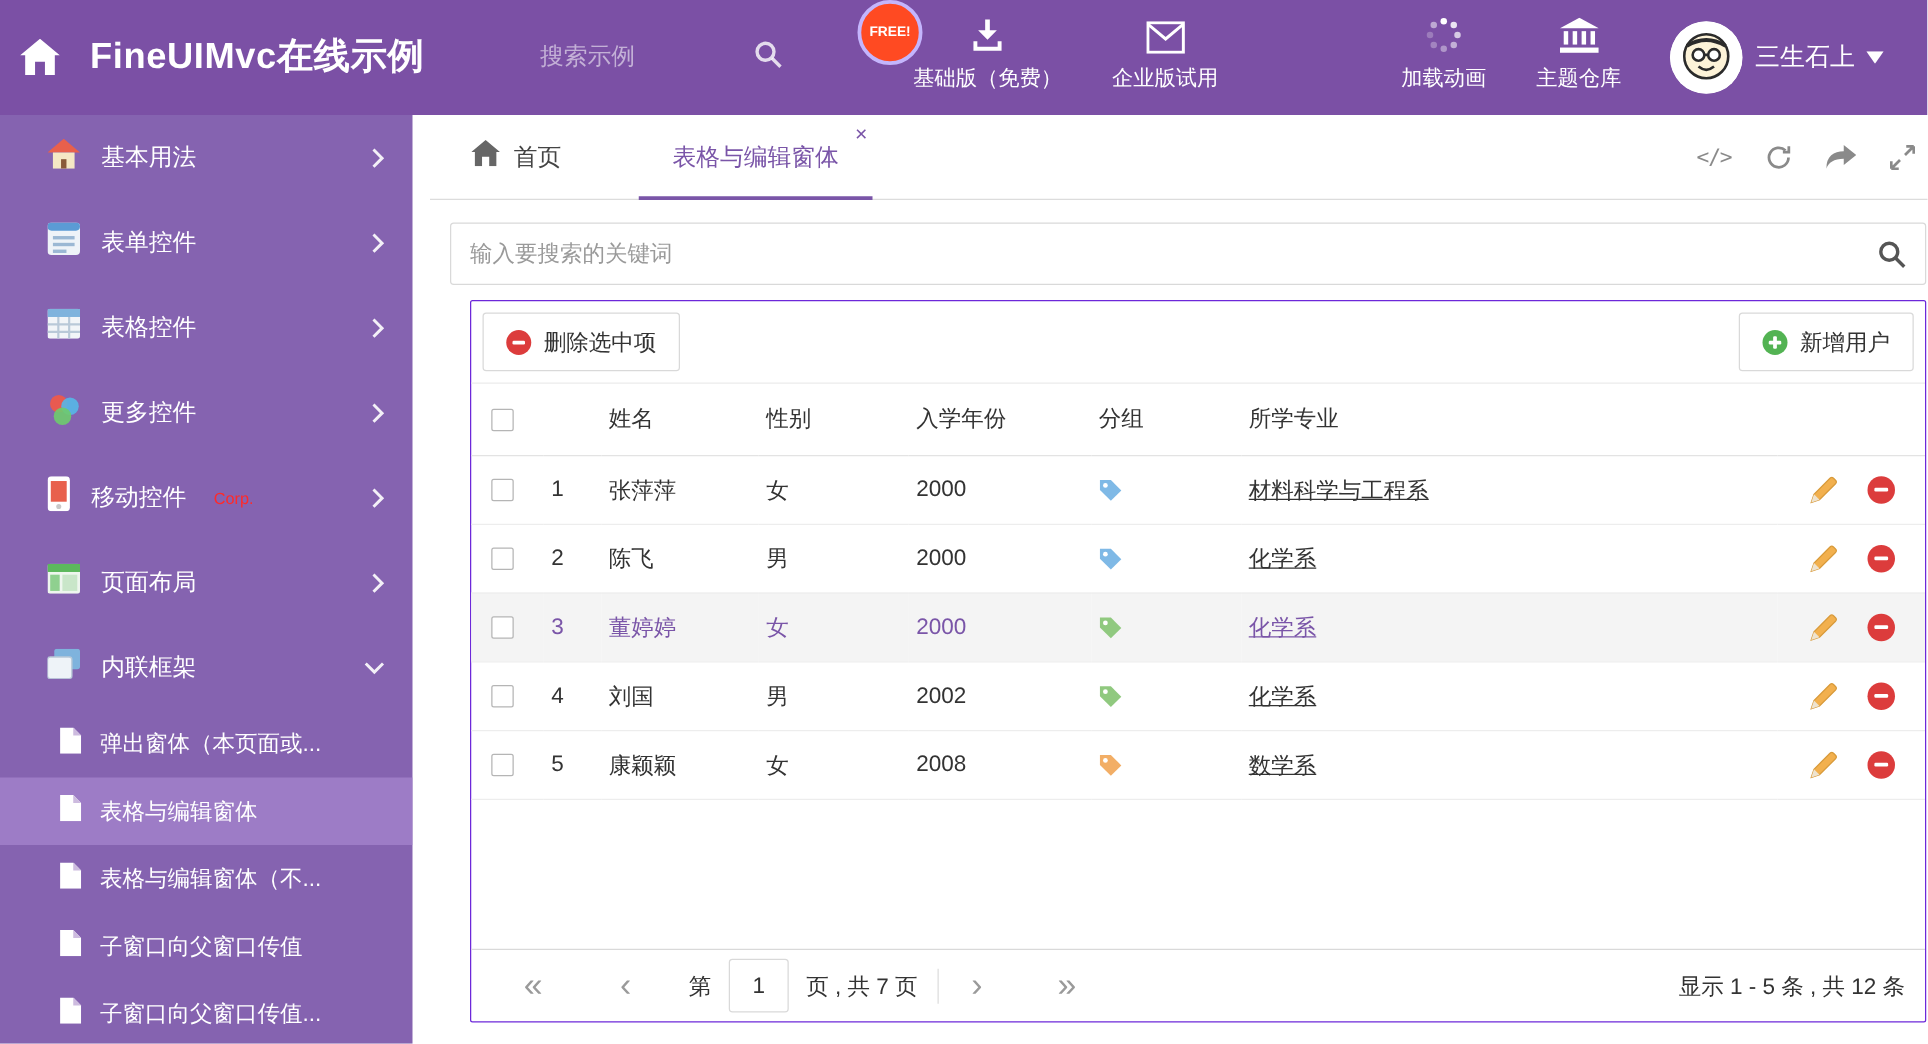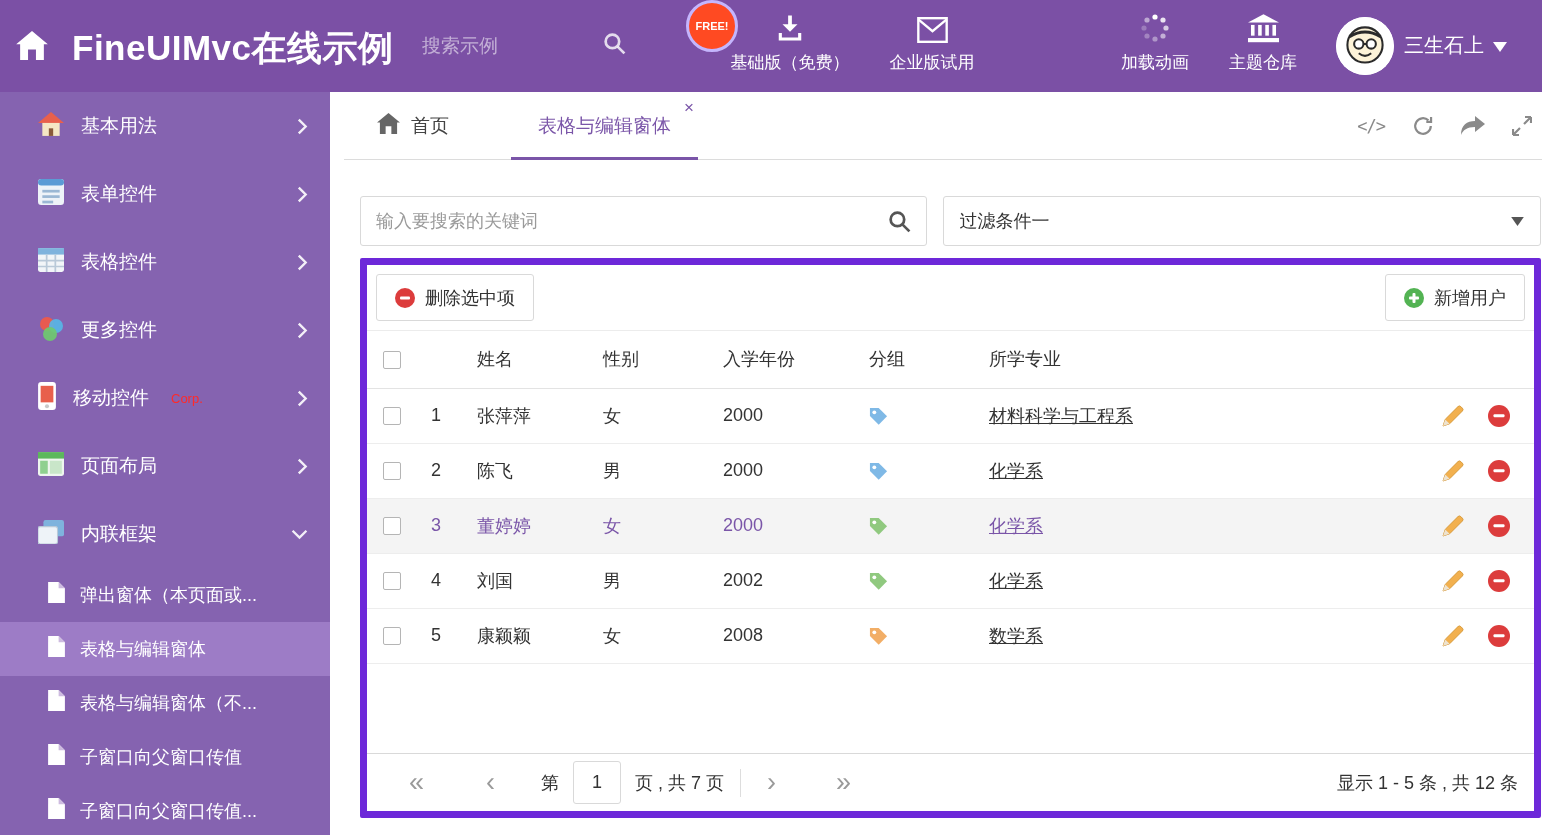--- a/index.html
+++ b/index.html
@@ -3,22 +3,22 @@
 <meta charset="utf-8">
 <style>
   * { box-sizing: border-box; margin: 0; padding: 0; }
   html, body { width: 1542px; height: 835px; overflow: hidden; }
   body { font-family: "Liberation Sans", sans-serif; background: #fff; position: relative; }
 
   
   .topbar { position: absolute; top: 0; left: 0; width: 1542px; height: 92px;
             background: var(--header-bg, #7b50a5); color: #fff; z-index: 5; }
   .brand-home { position: absolute; left: 16px; top: 31px; cursor: pointer; }
-  .brand-title { position: absolute; left: 72px; top: 25px; font-size: 35px; font-weight: bold; letter-spacing: .5px; }
-  .hsearch-input { position: absolute; left: 422px; top: 29px; width: 158px; height: 34px;
+  .brand-title { position: absolute; left: 72px; top: 25px; font-size: 29px; font-weight: bold; letter-spacing: .5px; }
+  .hsearch-input { position: absolute; left: 432px; top: 29px; width: 158px; height: 34px;
                    background: transparent; border: none; outline: none; color: #fff; font-size: 19px; font-family: inherit; }
   .hsearch-input::placeholder { color: rgba(255,255,255,.55); }
   .hsearch-icon { position: absolute; left: 602px; top: 31px; color: rgba(255,255,255,.8); cursor: pointer; }
   .free-badge { position: absolute; left: 686px; top: 0; width: 52px; height: 52px; border-radius: 50%;
                 background: var(--badge-red, #ff4a22); border: 3px solid #c4b5fd; display: flex; align-items: center;
                 justify-content: center; font-size: 11px; font-weight: bold; z-index: 6; }
   .topnav-item { position: absolute; top: 13px; width: 130px; display: flex; flex-direction: column;
                  align-items: center; gap: 8px; cursor: pointer; }
   .topnav-item .ticon { height: 30px; display: flex; align-items: flex-end; }
   .topnav-item .tlbl { font-size: 17px; white-space: nowrap; }
@@ -48,33 +48,33 @@
                 color: var(--accent, #7a55a8); font-size: 19px; cursor: pointer; }
   .tab-active::after { content: ""; position: absolute; left: 0; right: 0; bottom: -1px; height: 3px;
                        background: var(--accent, #7a55a8); }
   .tab-close { position: absolute; top: 7px; right: 4px; font-size: 17px; line-height: 1;
                color: var(--accent, #7a55a8); cursor: pointer; }
   .tabbar-tools { margin-left: auto; display: flex; align-items: center; gap: 27px; padding-right: 24px; color: #8a8a8a; }
   .tool { cursor: pointer; display: flex; align-items: center; }
   .code-glyph { font-family: "DejaVu Sans Mono", monospace; font-size: 17px; letter-spacing: -1px; }
 
   .content { flex: 1; padding: 18px 15px 17px 16px; display: flex; flex-direction: column; min-height: 0; }
-  .filter-row { display: flex; gap: 16px; margin-top: 18px; }
+  .filter-row { display: flex; gap: 16px; }
   .searchbox { flex: 1; height: 50px; border: 1px solid #d9d9d9; border-radius: 3px; position: relative;
                display: flex; align-items: center; background: #fff; }
   .searchbox input { flex: 1; height: 100%; border: none; outline: none; font-size: 18px;
                      padding: 0 48px 0 15px; color: #333; font-family: inherit; background: transparent; }
   .searchbox input::placeholder { color: #9a9a9a; }
   .searchbox .mag { position: absolute; right: 14px; top: 12px; color: #555; cursor: pointer; }
   .dropdown { flex: 1; height: 50px; border: 1px solid #d9d9d9; border-radius: 3px; display: flex;
               align-items: center; padding: 0 16px; font-size: 18px; color: #333; cursor: pointer; background: #fff; }
   .dropdown .caret { margin-left: auto; color: #555; display: flex; }
 
-  .grid { flex: 1; margin-top: 12px; border: 7px solid #6d28d9; border-radius: 2px;
-          display: flex; flex-direction: column; min-height: 0; background: #fff; }
+  .grid { flex: 1; margin-top: 12px; border: 1px solid #6d28d9; border-radius: 2px;
+          display: flex; flex-direction: column; min-height: 0; background: #fff; margin-left: 16px; }
   .grid-toolbar { padding: 9px; display: flex; border-bottom: 1px solid #ececec; }
   .btn { display: inline-flex; align-items: center; gap: 10px; border: 1px solid #d9d9d9; background: #fff;
          border-radius: 3px; padding: 0 18px; height: 47px; font-size: 18px; color: #333;
          cursor: pointer; font-family: inherit; }
   .btn-add { margin-left: auto; }
   .circle-minus, .circle-plus { width: 20px; height: 20px; border-radius: 50%; position: relative;
          display: inline-block; flex: none; }
   .circle-minus { background: var(--delete-red, #dc3c3c); }
   .circle-plus { background: var(--add-green, #53b353); }
   .circle-minus::after, .circle-plus::after { content: ""; position: absolute; left: 50%; top: 50%;
@@ -401,28 +401,20 @@
 
   <div class="content">
 
     <div class="filter-row">
       <div class="searchbox">
         <input placeholder="输入要搜索的关键词" style="">
         <span class="mag">
           <svg width="25" height="25" viewBox="0 0 24 24" fill="none" stroke="currentColor" stroke-width="2.6">
               <circle cx="10" cy="10" r="6.5"></circle>
               <path d="M15 15 L21.5 21.5"></path>
-            </svg>
-        </span>
-      </div>
-      <div class="dropdown">
-        <span>过滤条件一</span>
-        <span class="caret">
-          <svg width="13" height="9" viewBox="0 0 14 10" fill="#555">
-              <path d="M0 0 h14 L7 10 Z"></path>
             </svg>
         </span>
       </div>
     </div>
 
     <div class="grid">
 
       <div class="grid-toolbar">
         <button class="btn">
           <span class="circle-minus"></span>

